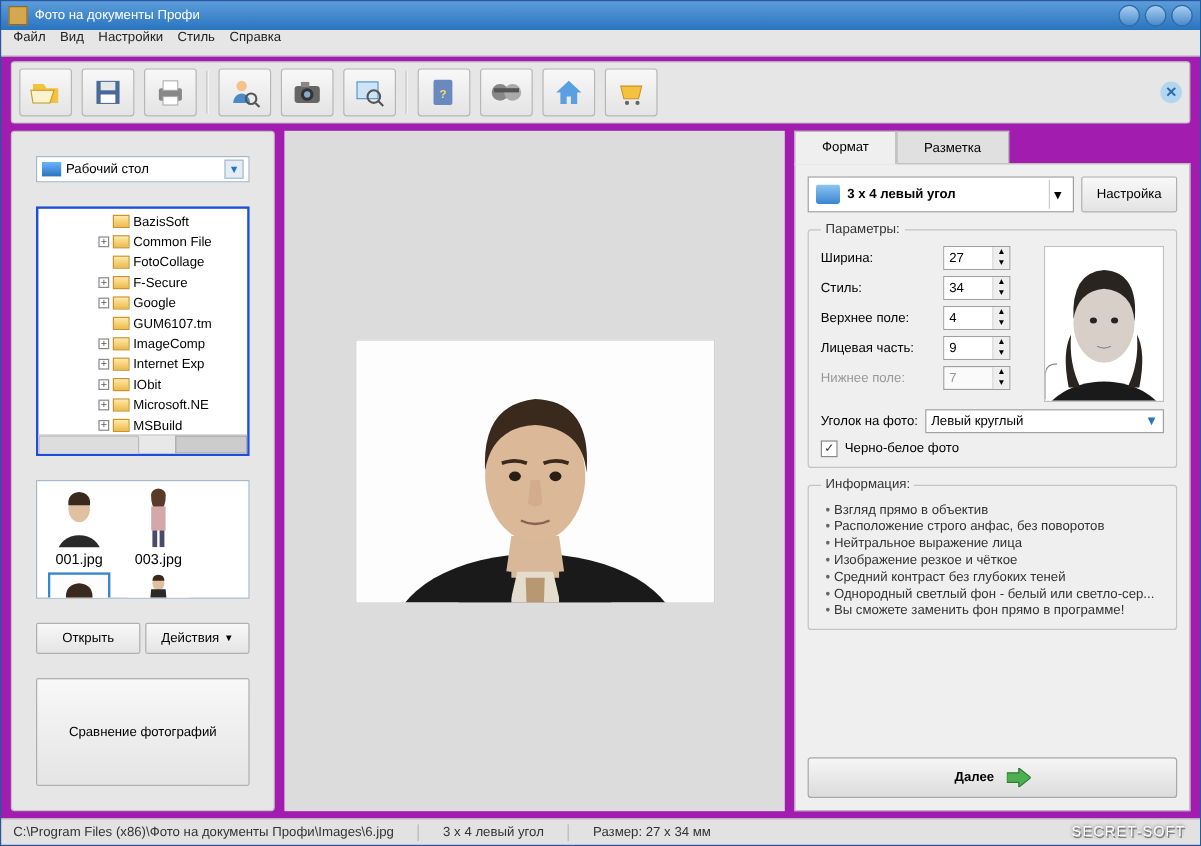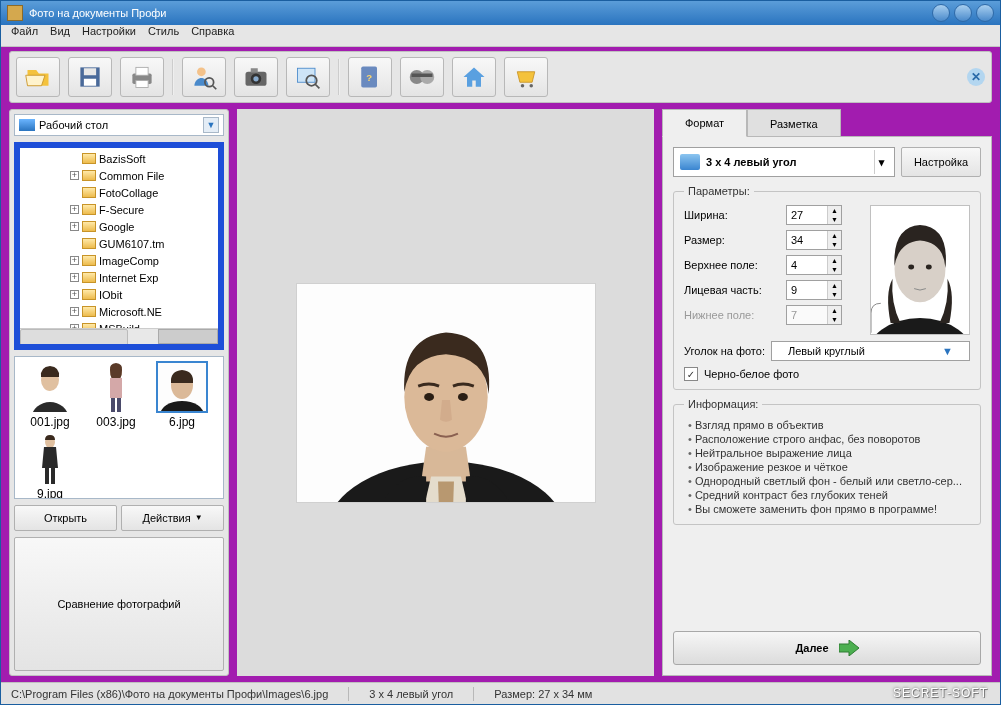--- a/index.html
+++ b/index.html
@@ -10,25 +10,25 @@
 .titlebar .spacer { flex: 1; }
 .titlebar .winbtn { width: 18px; height: 18px; border-radius: 50%; background: linear-gradient(#a8cff0,#4a8acb); margin-left: 4px; border: 1px solid #2f6aa8; }
 .menubar { height: 22px; background: #e6e6e6; display: flex; padding: 0 10px; gap: 12px; border-bottom: 1px solid #c4c4c4; }
 .menubar span { color: #222; cursor: default; }
 .toolbar { height: 52px; background: #e6e6e6; border: 1px solid #c0c0c0; margin: 4px 8px 0 8px; display: flex; align-items: center; padding: 0 6px; gap: 8px; border-radius: 3px; }
 .tbtn { width: 44px; height: 40px; background: linear-gradient(#f8f8f8,#e4e4e4); border: 1px solid #b8b8b8; border-radius: 3px; display: flex; align-items: center; justify-content: center; }
 .tbtn svg { width: 28px; height: 28px; }
 .tsep { width: 2px; height: 36px; background: linear-gradient(to right,#bcbcbc,#fff); }
 .tclose { margin-left: auto; width: 18px; height: 18px; border-radius: 50%; background: #b3d6f0; color: #2a6aa8; display: flex; align-items: center; justify-content: center; font-weight: bold; font-size: 12px; }
 .body { flex: 1; display: flex; padding: 6px 8px; gap: 8px; }
-.leftpanel { width: 220px; background: #e6e6e6; border: 1px solid #c0c0c0; border-radius: 3px; display: flex; flex-direction: column; padding: 4px; gap: 6px; }
+.leftpanel { width: 220px; background: #e6e6e6; border: 1px solid #c0c0c0; border-radius: 3px; display: flex; flex-direction: column; padding: 20px; gap: 20px; }
 .combo { height: 22px; background: #fff; border: 1px solid #a8b8c8; display: flex; align-items: center; padding: 0 4px; }
 .combo .cicon { width: 16px; height: 12px; background: linear-gradient(#6bb5ff,#2a74bf); margin-right: 4px; }
 .combo .carrow { margin-left: auto; width: 16px; height: 16px; background: #e4edf6; border: 1px solid #a8b8c8; display: flex; align-items: center; justify-content: center; color: #2a74bf; font-size: 9px; }
-.tree { height: 208px; background: #fff; border: 6px solid #1d4ed8; overflow: hidden; position: relative; }
+.tree { height: 208px; background: #fff; border: 2px solid #1d4ed8; overflow: hidden; position: relative; }
 .tree ul { list-style: none; padding-left: 50px; padding-top: 2px; }
 .tree li { display: flex; align-items: center; height: 17px; gap: 3px; white-space: nowrap; }
 .tree .exp { width: 9px; height: 9px; border: 1px solid #888; font-size: 9px; line-height: 7px; text-align: center; color: #555; background: #fff; }
 .tree .fld { width: 14px; height: 11px; background: linear-gradient(#ffe9a8,#edbb4c); border: 1px solid #c89428; }
 .tree .hscroll { position: absolute; bottom: 0; left: 0; right: 0; height: 16px; background: #e8e8e8; border-top: 1px solid #ccc; display: flex; }
 .tree .hscroll .btn { width: 16px; background: #ddd; border: 1px solid #bbb; }
 .tree .hscroll .thumb { width: 60px; background: #ccc; border: 1px solid #aaa; margin-left: 30px; }
 .thumbs { flex: 1; background: #fff; border: 1px solid #a8b8c8; padding: 4px; display: flex; flex-wrap: wrap; align-content: flex-start; gap: 4px; overflow: hidden; }
 .thumb { width: 62px; display: flex; flex-direction: column; align-items: center; gap: 2px; }
 .thumb .img { width: 52px; height: 52px; background: #fff; display: flex; align-items: center; justify-content: center; }
@@ -54,21 +54,21 @@
 .pleft { flex: 1; display: flex; flex-direction: column; gap: 5px; }
 .prow { display: flex; align-items: center; gap: 6px; }
 .prow label { width: 96px; }
 .prow.disabled label, .prow.disabled input { color: #999; }
 .spin { width: 56px; height: 20px; display: flex; border: 1px solid #a0a0a0; background: #fff; }
 .spin input { flex: 1; border: none; padding: 0 4px; width: 36px; font-size: 11px; }
 .spin .arrows { width: 14px; display: flex; flex-direction: column; border-left: 1px solid #ccc; }
 .spin .arrows div { flex: 1; display: flex; align-items: center; justify-content: center; font-size: 7px; background: #eee; }
 .preview { width: 100px; height: 130px; background: #fff; border: 1px solid #c0c0c0; display: flex; align-items: flex-end; justify-content: center; overflow: hidden; }
 .cornerrow { display: flex; align-items: center; gap: 6px; margin-top: 6px; }
-.cornersel { flex: 1; height: 20px; background: #fff; border: 1px solid #a0a0a0; display: flex; align-items: center; padding: 0 16px; }
+.cornersel { flex: 1; height: 20px; background: #fff; border: 1px solid #a0a0a0; display: flex; align-items: center; padding: 0 4px; }
 .cornersel .carrow2 { margin-left: auto; color: #2a74bf; }
 .chkrow { display: flex; align-items: center; gap: 6px; margin-top: 6px; }
 .chk { width: 14px; height: 14px; border: 1px solid #888; background: #fff; display: flex; align-items: center; justify-content: center; font-size: 10px; color: #333; }
 .infolist { list-style: none; padding-left: 4px; }
 .infolist li { padding: 1px 0; color: #333; }
 .infolist li::before { content: "• "; color: #666; }
 .nextbtn { height: 34px; background: linear-gradient(#f6f6f6,#dcdcdc); border: 1px solid #a8a8a8; border-radius: 3px; display: flex; align-items: center; justify-content: center; gap: 10px; font-weight: bold; font-size: 12px; margin-top: auto; }
 .statusbar { height: 22px; background: #e2e2e2; border-top: 1px solid #c0c0c0; display: flex; align-items: center; padding: 0 10px; gap: 20px; color: #333; }
 .statusbar .sep { width: 1px; height: 14px; background: #b8b8b8; }
 .watermark { position: absolute; right: 12px; bottom: 4px; font-family: Arial Black, sans-serif; font-size: 12px; color: #fff; text-shadow: 0 0 3px #555, 1px 1px 0 #888; letter-spacing: 1px; }
@@ -351,21 +351,21 @@
                   <label>Ширина:</label>
                   <div class="spin">
                     <input value="27" style="">
                     <div class="arrows">
                       <div>▲</div>
                       <div>▼</div>
                     </div>
                   </div>
                 </div>
               <div class="prow">
-                  <label>Размер:</label>
+                  <label>Стиль:</label>
                   <div class="spin">
                     <input value="34" style="">
                     <div class="arrows">
                       <div>▲</div>
                       <div>▼</div>
                     </div>
                   </div>
                 </div>
               <div class="prow">
                   <label>Верхнее поле:</label>
@@ -426,22 +426,22 @@
           </div>
         </fieldset>
 
         <fieldset style="flex-shrink:0">
           <legend>Информация:</legend>
           <ul class="infolist" id="infolist">
               <li>Взгляд прямо в объектив</li>
               <li>Расположение строго анфас, без поворотов</li>
               <li>Нейтральное выражение лица</li>
               <li>Изображение резкое и чёткое</li>
+              <li>Средний контраст без глубоких теней</li>
               <li>Однородный светлый фон - белый или светло-сер...</li>
-              <li>Средний контраст без глубоких теней</li>
               <li>Вы сможете заменить фон прямо в программе!</li>
             </ul>
         </fieldset>
 
         <div class="nextbtn">
           <span>Далее</span>
           <svg width="20" height="16">
               <path d="M0 4h10V0l10 8-10 8v-4H0z" fill="#4caf50" stroke="#2e7d32"></path>
             </svg>
         </div>

